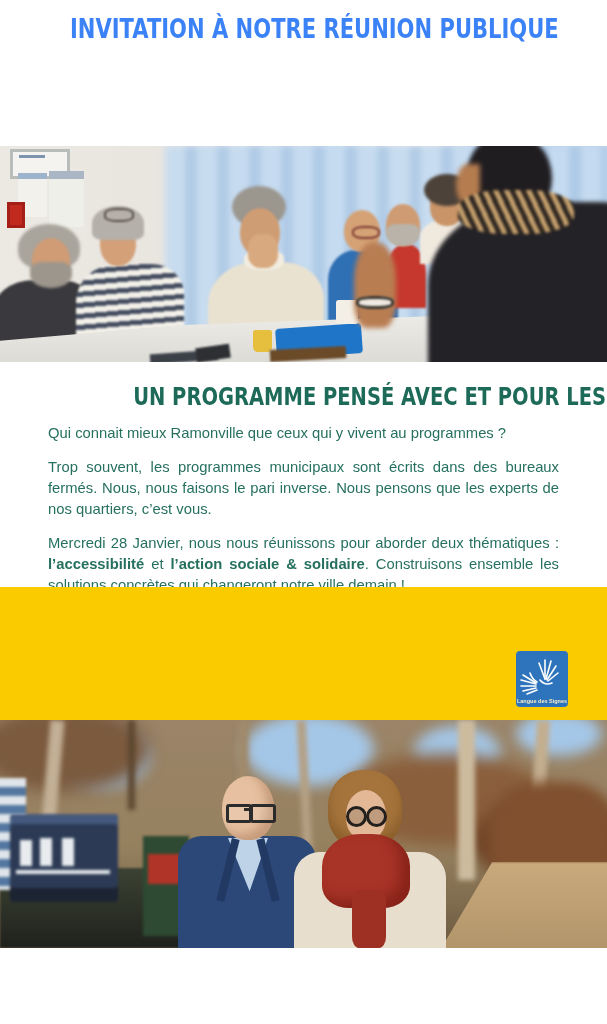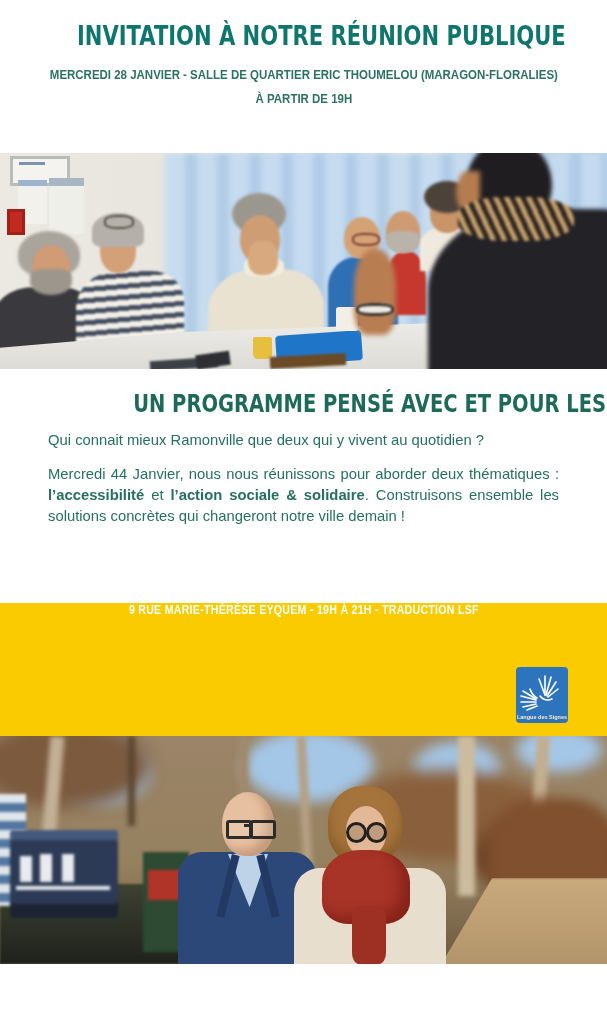--- a/index.html
+++ b/index.html
@@ -8,22 +8,22 @@
   .cond{display:inline-block;transform:scaleX(.78);transform-origin:50% 50%;white-space:nowrap;}
   .cond85{display:inline-block;transform:scaleX(.85);transform-origin:50% 50%;white-space:nowrap;}
 
   
   .band-green{height:77px;background:#1E6A59;display:flex;align-items:center;justify-content:center;}
   .band-title{margin:0;font-family:"DejaVu Sans",sans-serif;font-weight:bold;font-size:44px;
               color:#FFDD00;letter-spacing:1px;}
 
   
   .invite{height:145px;text-align:center;}
-  .inv-title{margin:8px;padding-top:12px;font-family:"DejaVu Sans",sans-serif;font-weight:bold;
-             font-size:27px;color:#0f766e;}
+  .inv-title{margin:1px;padding-top:12px;font-family:"DejaVu Sans",sans-serif;font-weight:bold;
+             font-size:27px;color:#3b82f6;}
   .inv-sub{margin:2px 0 0;font-family:"DejaVu Sans",sans-serif;font-weight:bold;font-style:italic;
            font-size:20px;color:#E2593C;}
   .inv-meta{margin:12px 0 0;font-weight:bold;font-size:13.5px;color:#2B7263;line-height:1.8;}
 
   
   .photo{position:relative;overflow:hidden;}
   .photo *{position:absolute;}
 
   
   .photo1{height:216px;background:linear-gradient(90deg,#ece9e3 0%,#e9e6e0 26%,#dde4ec 34%,#cadcf0 55%,#d7e3ee 62%,#e8eaec 68%,#c7d9ee 78%,#bfd4ec 100%);}
@@ -141,24 +141,20 @@
   .w-scarf-tail{left:352px;top:170px;width:34px;height:58px;background:#9e3023;border-radius:20%;}
 </style>
 </head>
 <body>
 
 <div class="page">
 
 
   <section class="invite">
     <h2 class="inv-title"><span class="cond">INVITATION À NOTRE RÉUNION PUBLIQUE</span></h2>
-    <p class="inv-meta">
-      <span class="cond85">MERCREDI 28 JANVIER - SALLE DE QUARTIER ERIC THOUMELOU (MARAGON-FLORALIES)</span><br>
-      <span class="cond85">À PARTIR DE 19H</span>
-    </p>
   </section>
 
   <div class="photo photo1">
     <div class="p1-curtain"></div>
     <div class="p1-board">
         <i></i>
       </div>
     <div class="p1-poster-a"></div>
     <div class="p1-poster-b"></div>
     <div class="p1-alarm"></div>
@@ -203,27 +199,27 @@
     <div class="sp-watch"></div>
     <div class="sp-body"></div>
     <div class="sp-head"></div>
     <div class="sp-face"></div>
     <div class="sp-scarf"></div>
   </div>
 
   <section class="program">
     <h2 class="prog-title"><span class="cond">UN PROGRAMME PENSÉ AVEC ET POUR LES HABITANTS</span></h2>
     <div class="prog-body">
-      <p>Qui connait mieux Ramonville que deux qui y vivent au quotidien ?</p>
-      <p class="just"><span>Mercredi 44 Janvier, nous nous réunissons pour aborder deux thématiques : </span><b>l’accessibilité</b><span> et </span><b>l’action sociale &amp; solidaire</b><span>. Construisons ensemble les solutions concrètes qui changeront notre ville demain !</span></p>
+      <p>Qui connait mieux Ramonville que ceux qui y vivent au programmes ?</p>
+      <p class="just">Trop souvent, les programmes municipaux sont écrits dans des bureaux fermés. Nous, nous faisons le pari inverse. Nous pensons que les experts de nos quartiers, c’est vous.</p>
+      <p class="just"><span>Mercredi 28 Janvier, nous nous réunissons pour aborder deux thématiques : </span><b>l’accessibilité</b><span> et </span><b>l’action sociale &amp; solidaire</b><span>. Construisons ensemble les solutions concrètes qui changeront notre ville demain !</span></p>
     </div>
   </section>
 
   <section class="band-yellow">
-    <p class="cta-details"><span class="cond85">9 RUE MARIE-THÉRÈSE EYQUEM - 19H À 21H - TRADUCTION LSF</span></p>
     <div class="lsf-logo">
       <svg width="48" height="44" viewBox="0 0 48 44">
         <g fill="none" stroke="#ffffff" stroke-width="1.6" stroke-linecap="round" stroke-linejoin="round">
           <path d="M27 26 L21 10"></path>
             <path d="M27 26 L27 7"></path>
             <path d="M28 26 L33 8"></path>
           <path d="M29 27 L38 13"></path>
             <path d="M30 28 L40 20"></path>
           <path d="M22 27 Q27 33 34 30"></path>
           <path d="M18 30 L5 22"></path>

